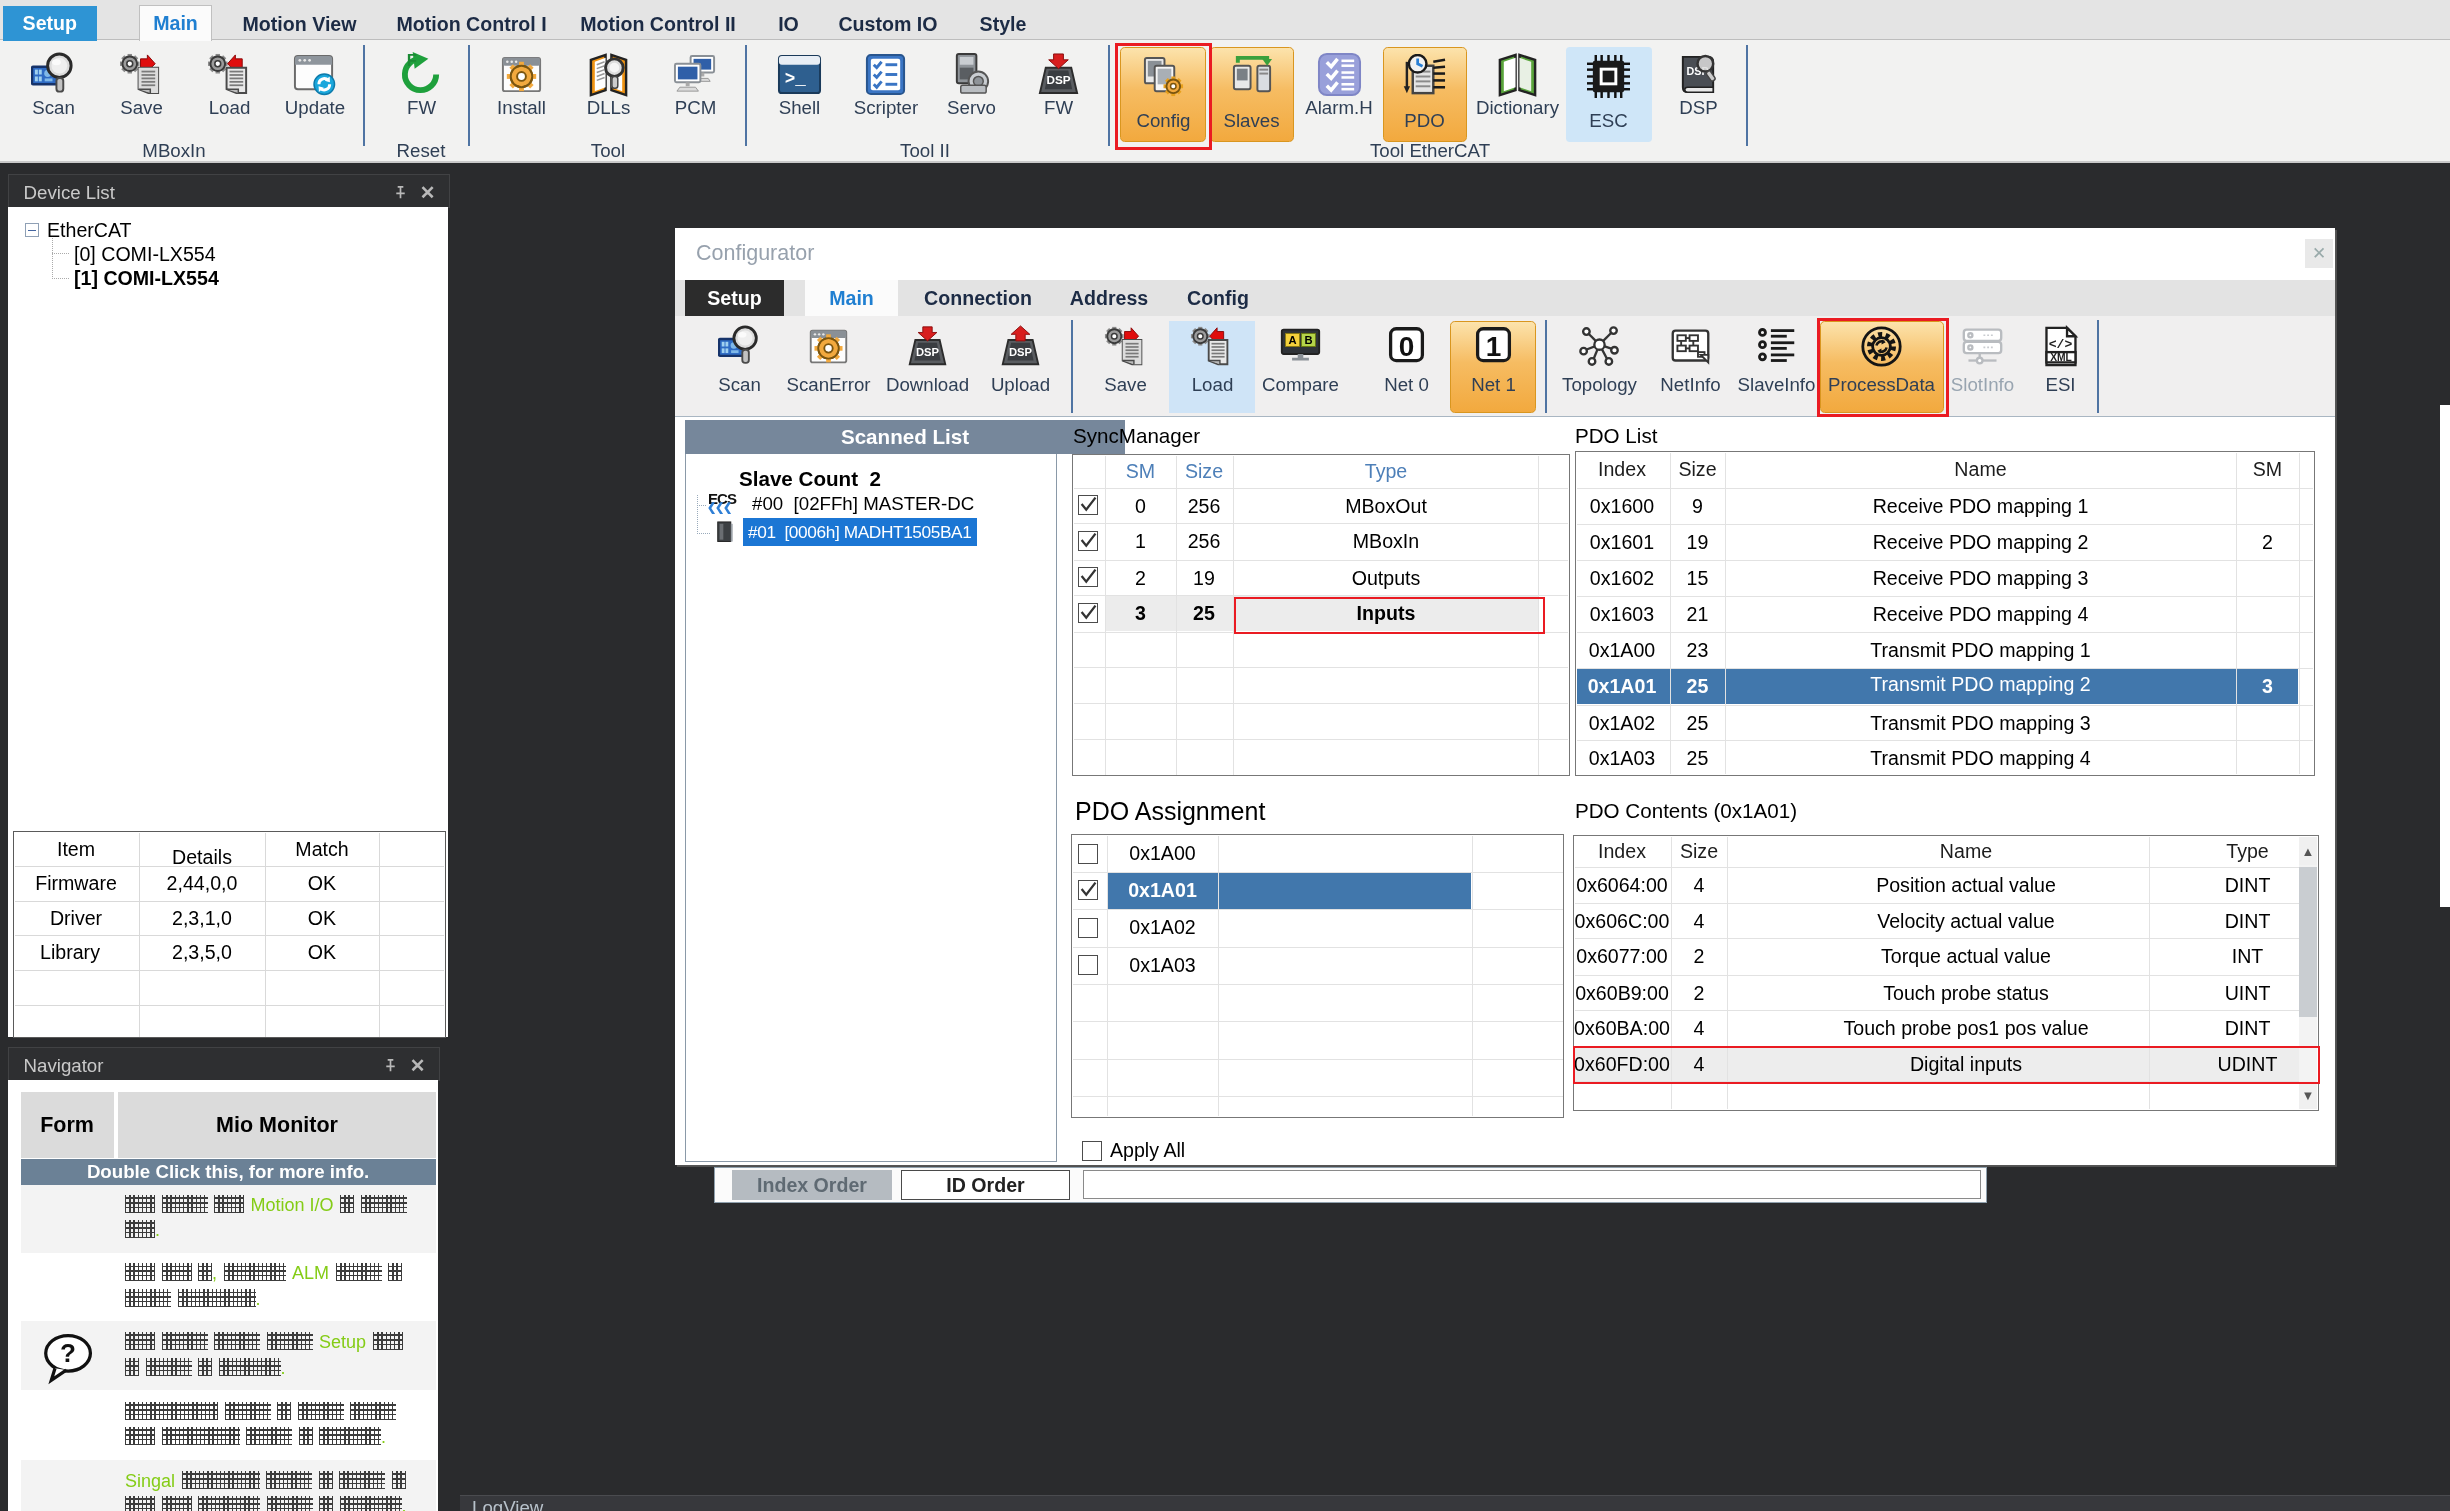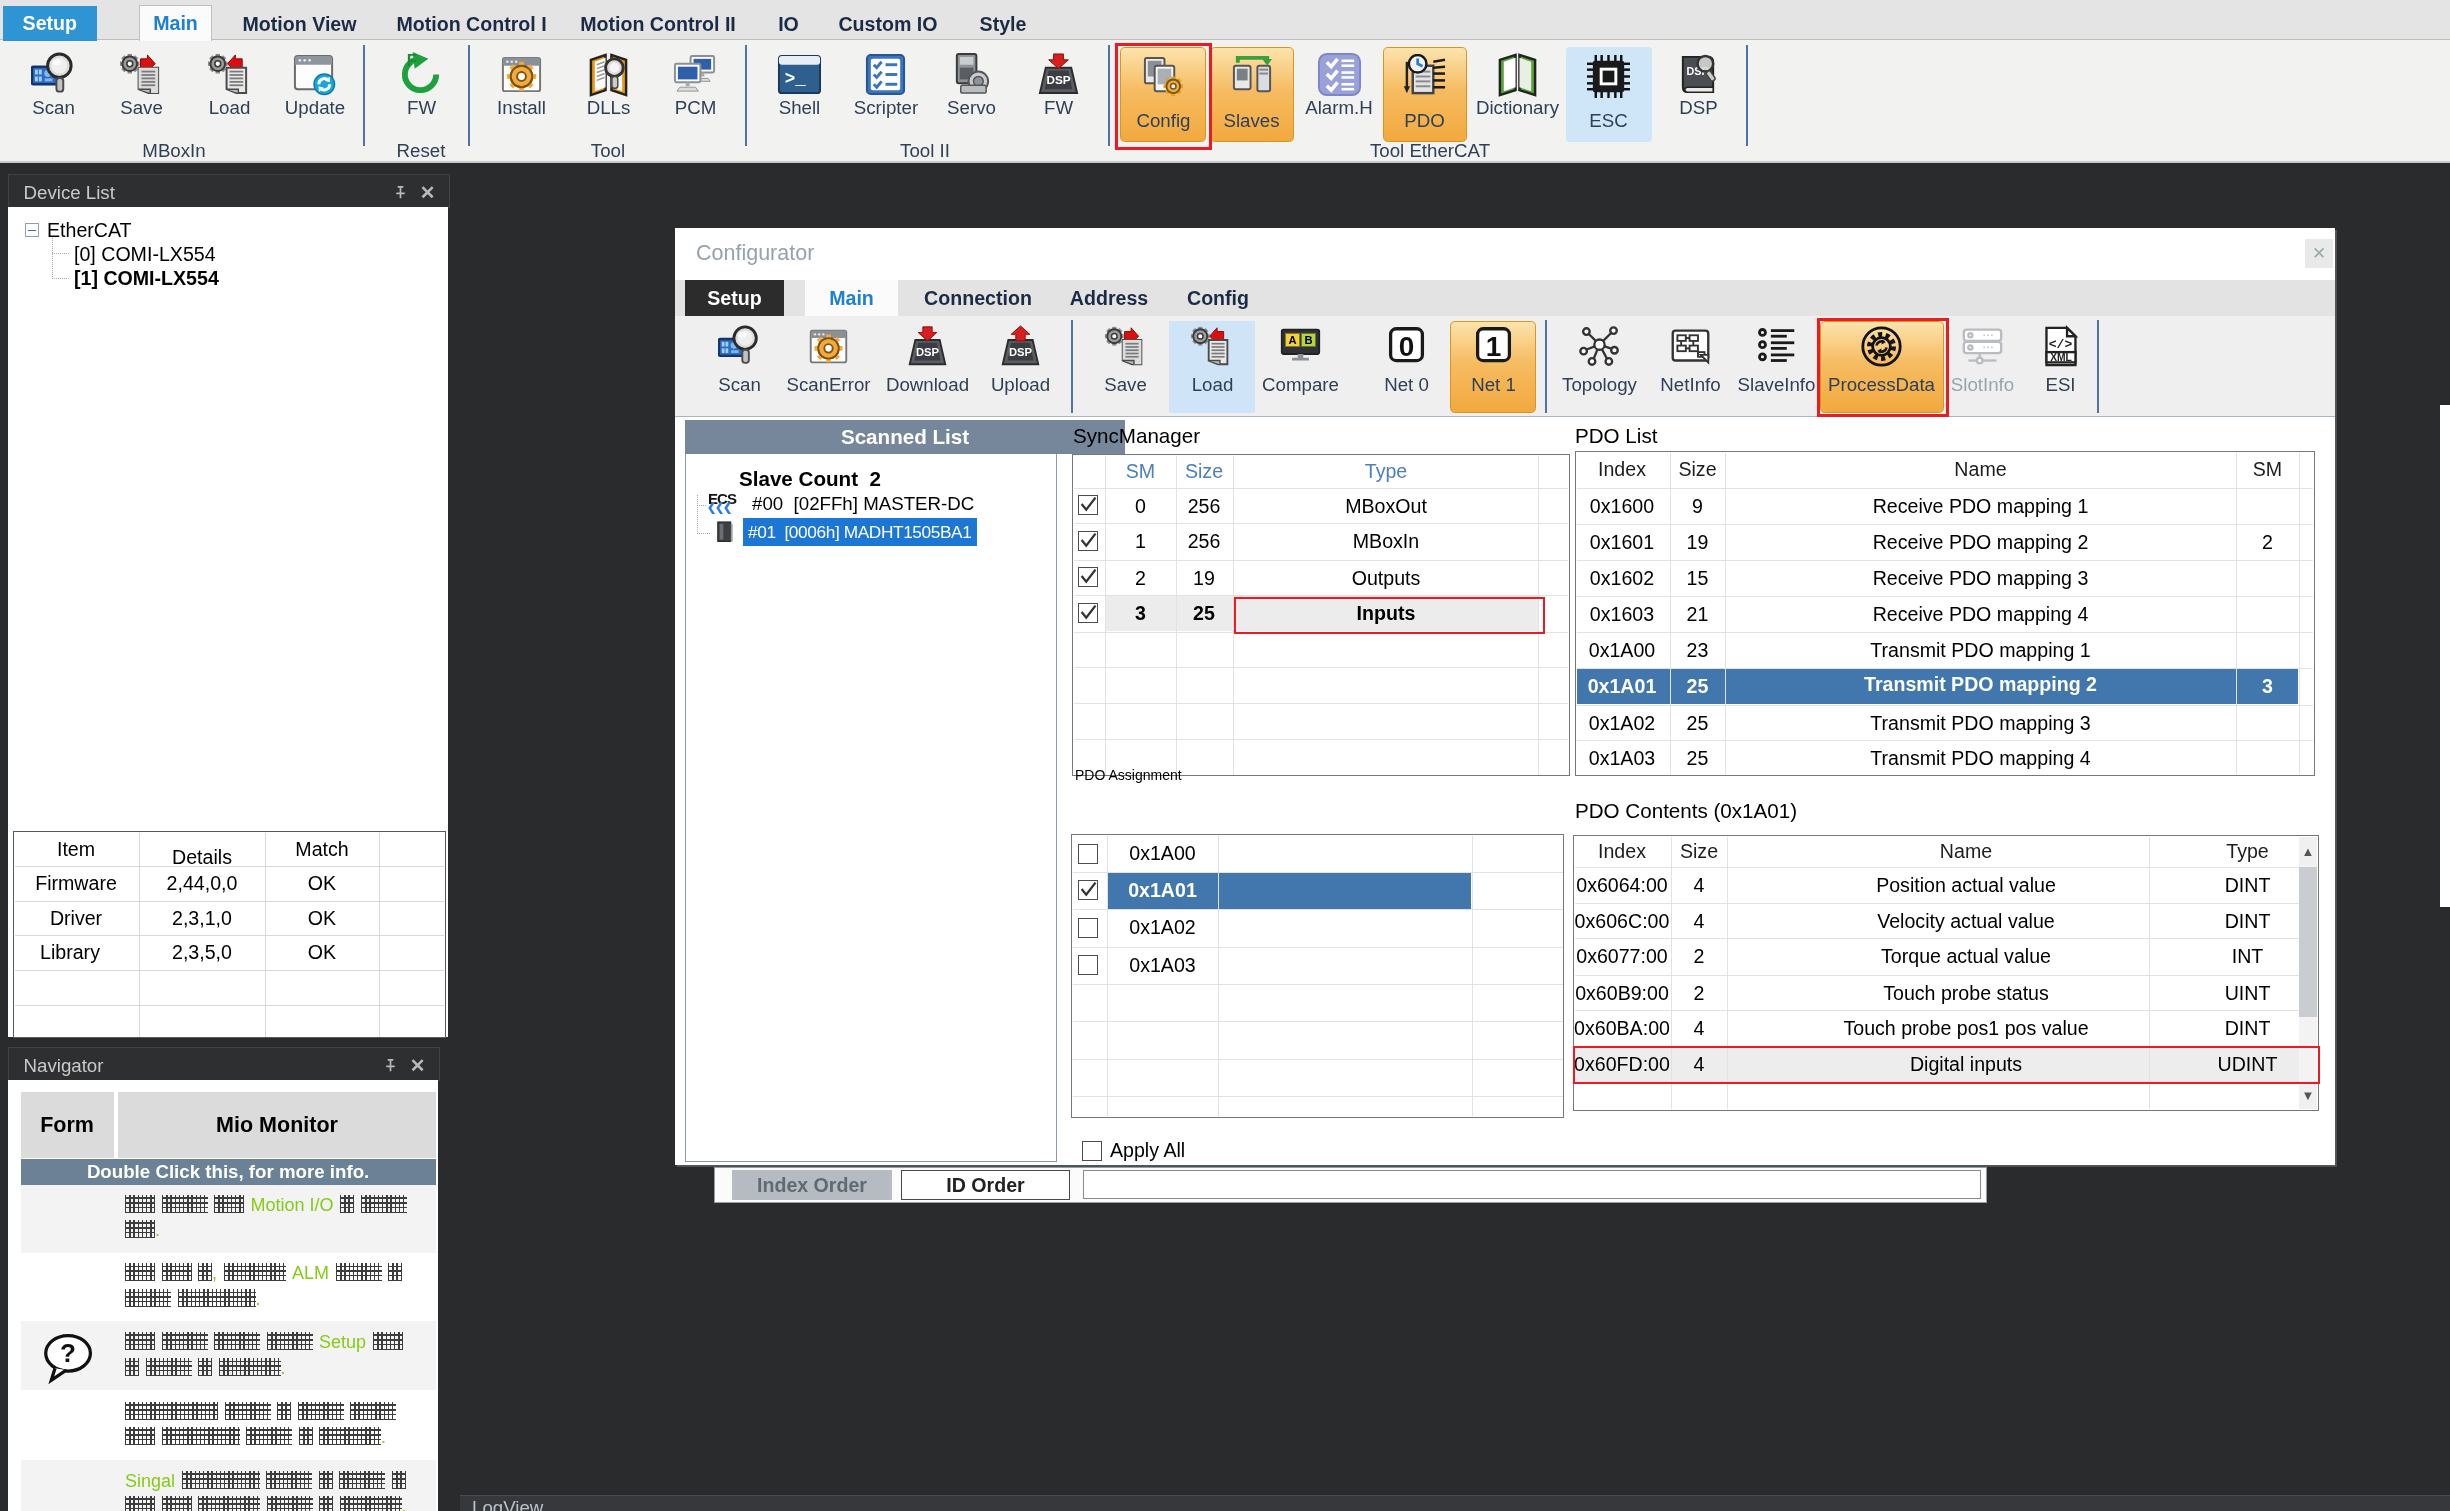--- a/index.html
+++ b/index.html
@@ -804,33 +804,33 @@
     <div class="tcell" style="left:1575px;top:596px;width:94px;height:36px;">0x1603</div>
     <div class="tcell" style="left:1670px;top:596px;width:55px;height:36px;">21</div>
     <div class="tcell" style="left:1725px;top:596px;width:511px;height:36px;">Receive PDO mapping 4</div>
     <div class="tcell" style="left:2236px;top:596px;width:63px;height:36px;"></div>
     <div class="tcell" style="left:1575px;top:632px;width:94px;height:36px;">0x1A00</div>
     <div class="tcell" style="left:1670px;top:632px;width:55px;height:36px;">23</div>
     <div class="tcell" style="left:1725px;top:632px;width:511px;height:36px;">Transmit PDO mapping 1</div>
     <div class="tcell" style="left:2236px;top:632px;width:63px;height:36px;"></div>
     <div class="tcell" style="left:1575px;top:668px;width:94px;height:36px;color:#fff;font-weight:bold;">0x1A01</div>
     <div class="tcell" style="left:1670px;top:668px;width:55px;height:36px;color:#fff;font-weight:bold;">25</div>
-    <div class="tcell" style="left:1725px;top:668px;width:511px;height:32px;color:#fff;font-weight:bold;">Transmit PDO mapping 2</div>
+    <div class="tcell" style="left:1725px;top:668px;width:511px;height:32px;color:#fff;font-weight:normal;">Transmit PDO mapping 2</div>
     <div class="tcell" style="left:2236px;top:668px;width:63px;height:36px;color:#fff;font-weight:bold;">3</div>
     <div class="tcell" style="left:1575px;top:705px;width:94px;height:36px;">0x1A02</div>
     <div class="tcell" style="left:1670px;top:705px;width:55px;height:36px;">25</div>
     <div class="tcell" style="left:1725px;top:705px;width:511px;height:36px;">Transmit PDO mapping 3</div>
     <div class="tcell" style="left:2236px;top:705px;width:63px;height:36px;"></div>
     <div class="tcell" style="left:1575px;top:740px;width:94px;height:36px;">0x1A03</div>
     <div class="tcell" style="left:1670px;top:740px;width:55px;height:36px;">25</div>
     <div class="tcell" style="left:1725px;top:740px;width:511px;height:36px;">Transmit PDO mapping 4</div>
     <div class="tcell" style="left:2236px;top:740px;width:63px;height:36px;"></div>
   </div>
 
-<div class="lcell" style="left:1075px;top:762px;width:280px;height:26px;font-size:14px">PDO Assignment</div>
+<div class="lcell" style="left:1075px;top:798px;width:280px;height:26px;font-size:25px">PDO Assignment</div>
 <div id="pdoassign">
     <div class="abs" style="left:1071px;top:834px;width:493px;height:284px;background:#fff;border:1.9px solid #777"></div>
     <div class="abs" style="left:1108px;top:872px;width:363px;height:37px;background:#4177ac"></div>
     <div class="abs" style="left:1107px;top:836px;width:0.9px;height:280px;background:#e2e2e2"></div>
     <div class="abs" style="left:1218px;top:836px;width:0.9px;height:280px;background:#e2e2e2"></div>
     <div class="abs" style="left:1472px;top:836px;width:0.9px;height:280px;background:#e2e2e2"></div>
     <div class="abs" style="left:1073px;top:872px;width:490px;height:0.9px;background:#e2e2e2"></div>
     <div class="abs" style="left:1073px;top:909px;width:490px;height:0.9px;background:#e2e2e2"></div>
     <div class="abs" style="left:1073px;top:947px;width:490px;height:0.9px;background:#e2e2e2"></div>
     <div class="abs" style="left:1073px;top:984px;width:490px;height:0.9px;background:#e2e2e2"></div>

